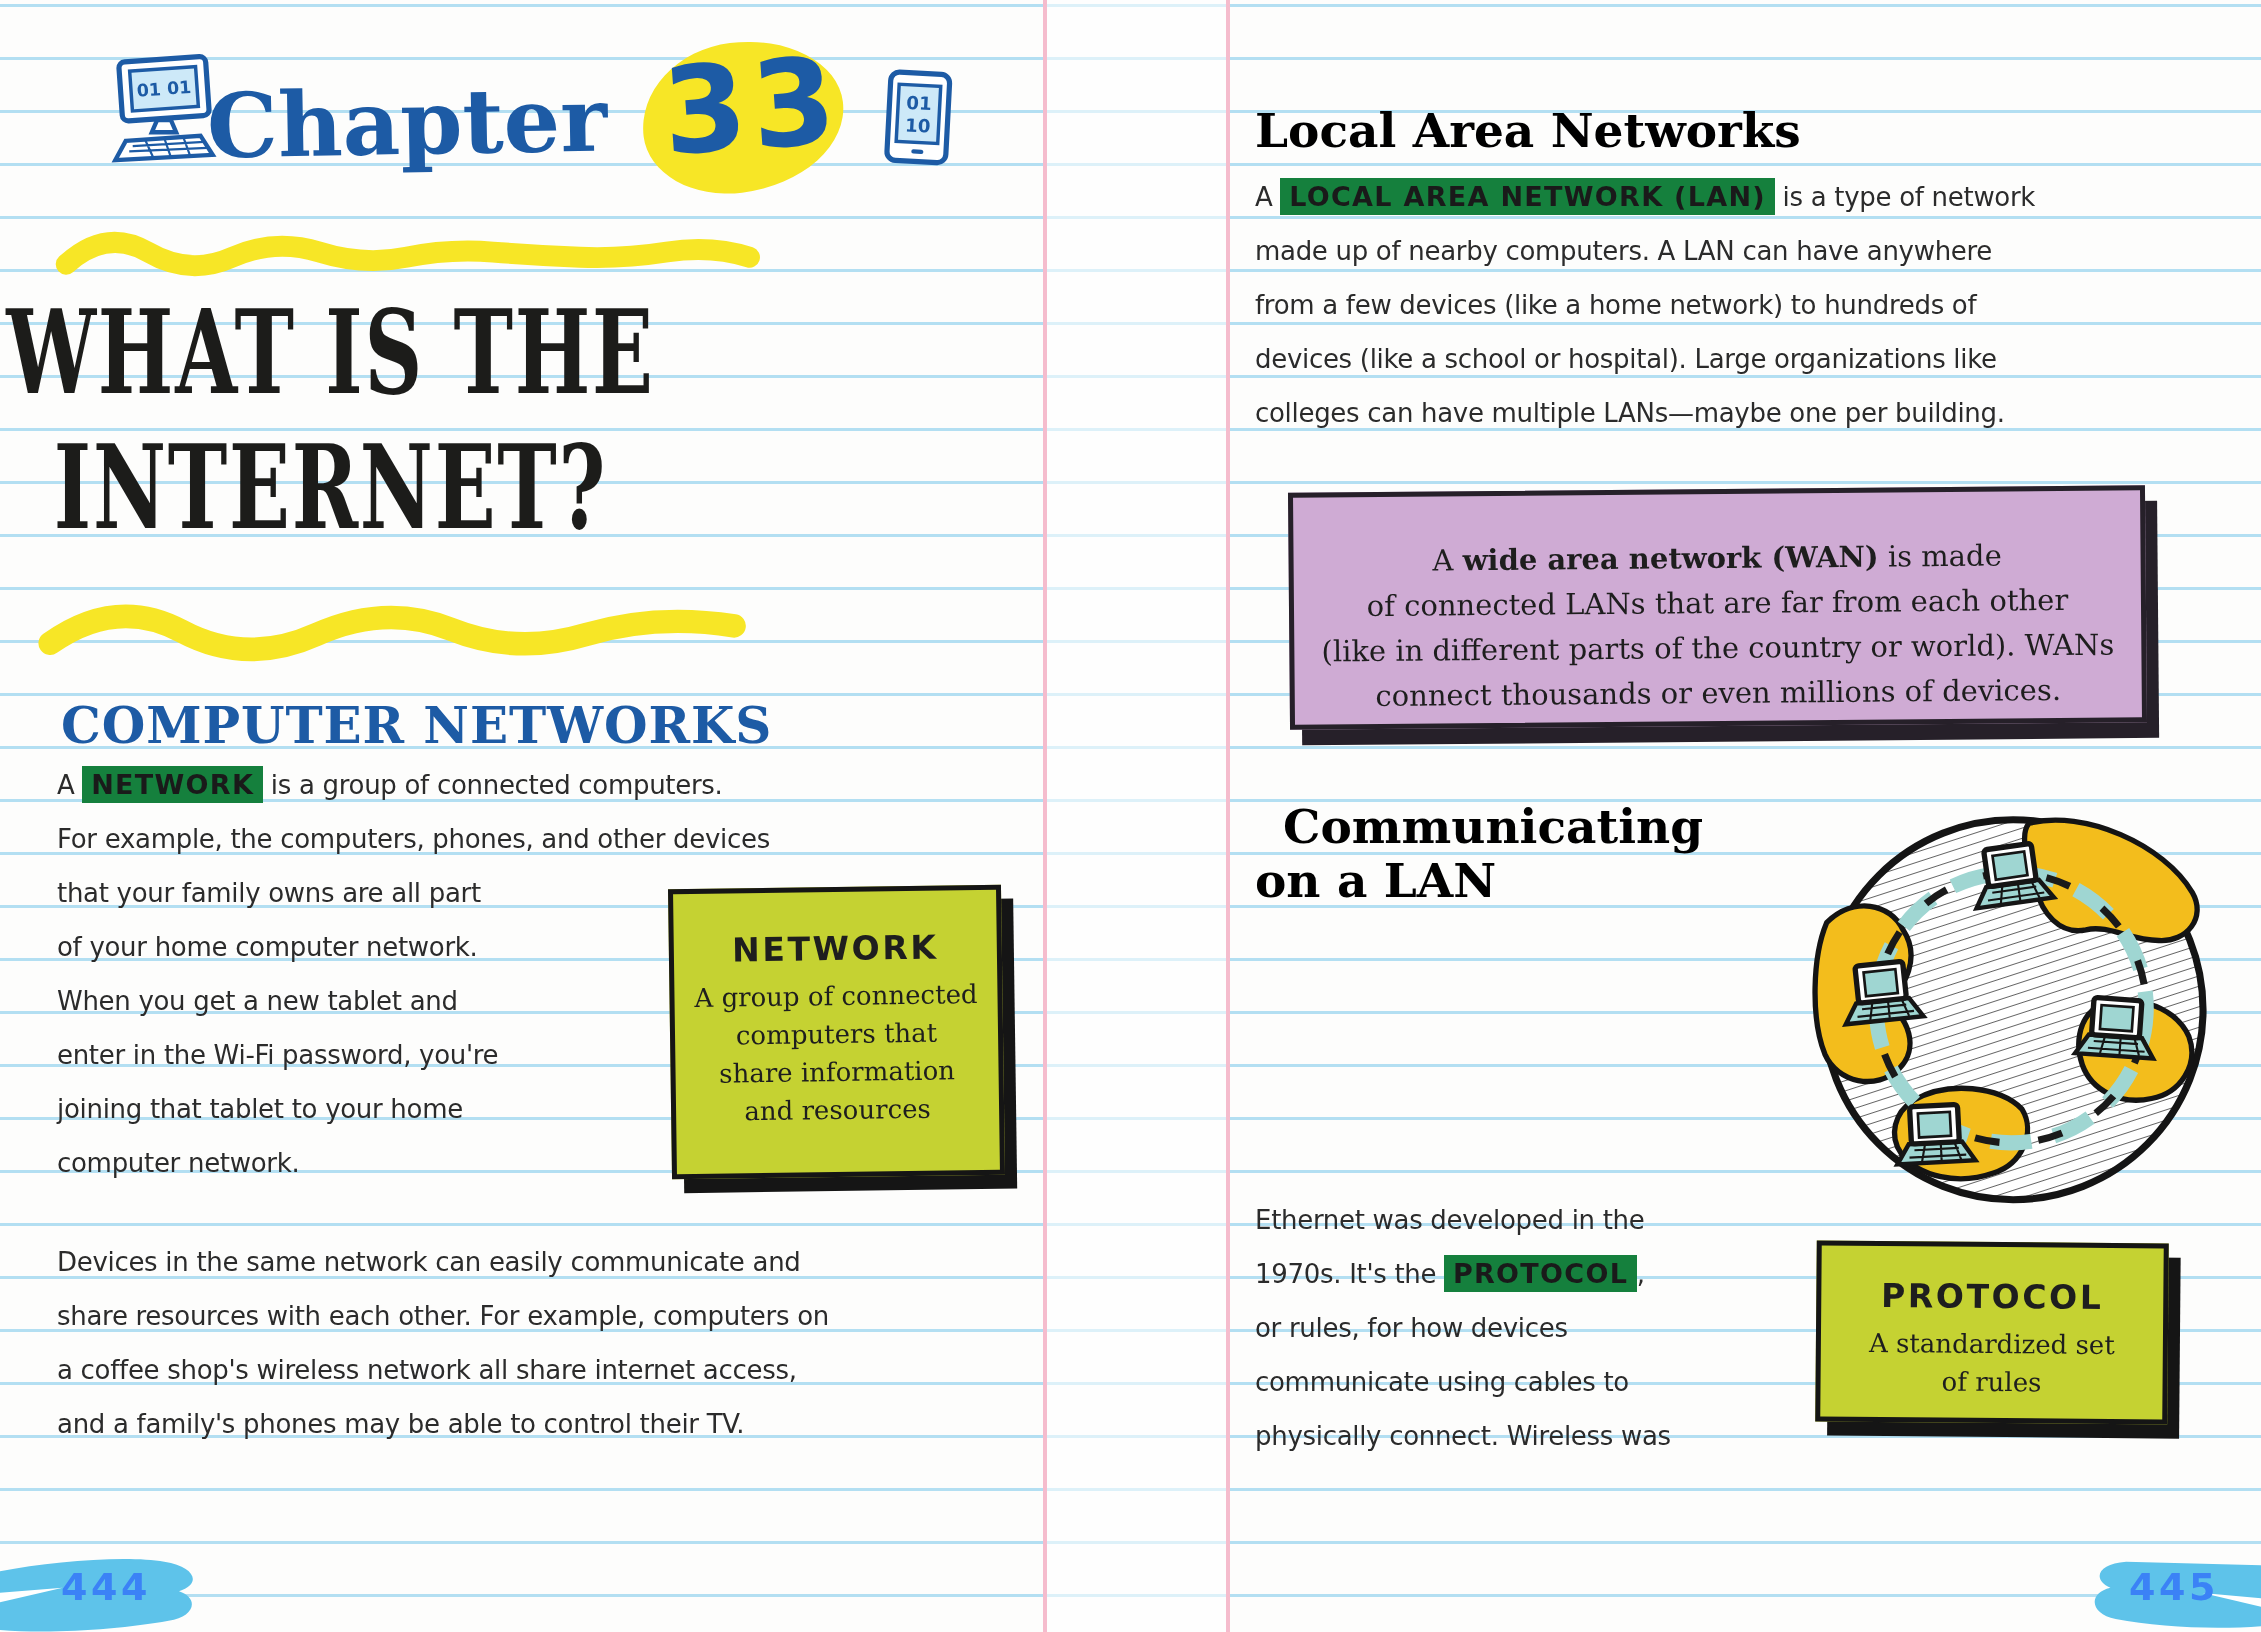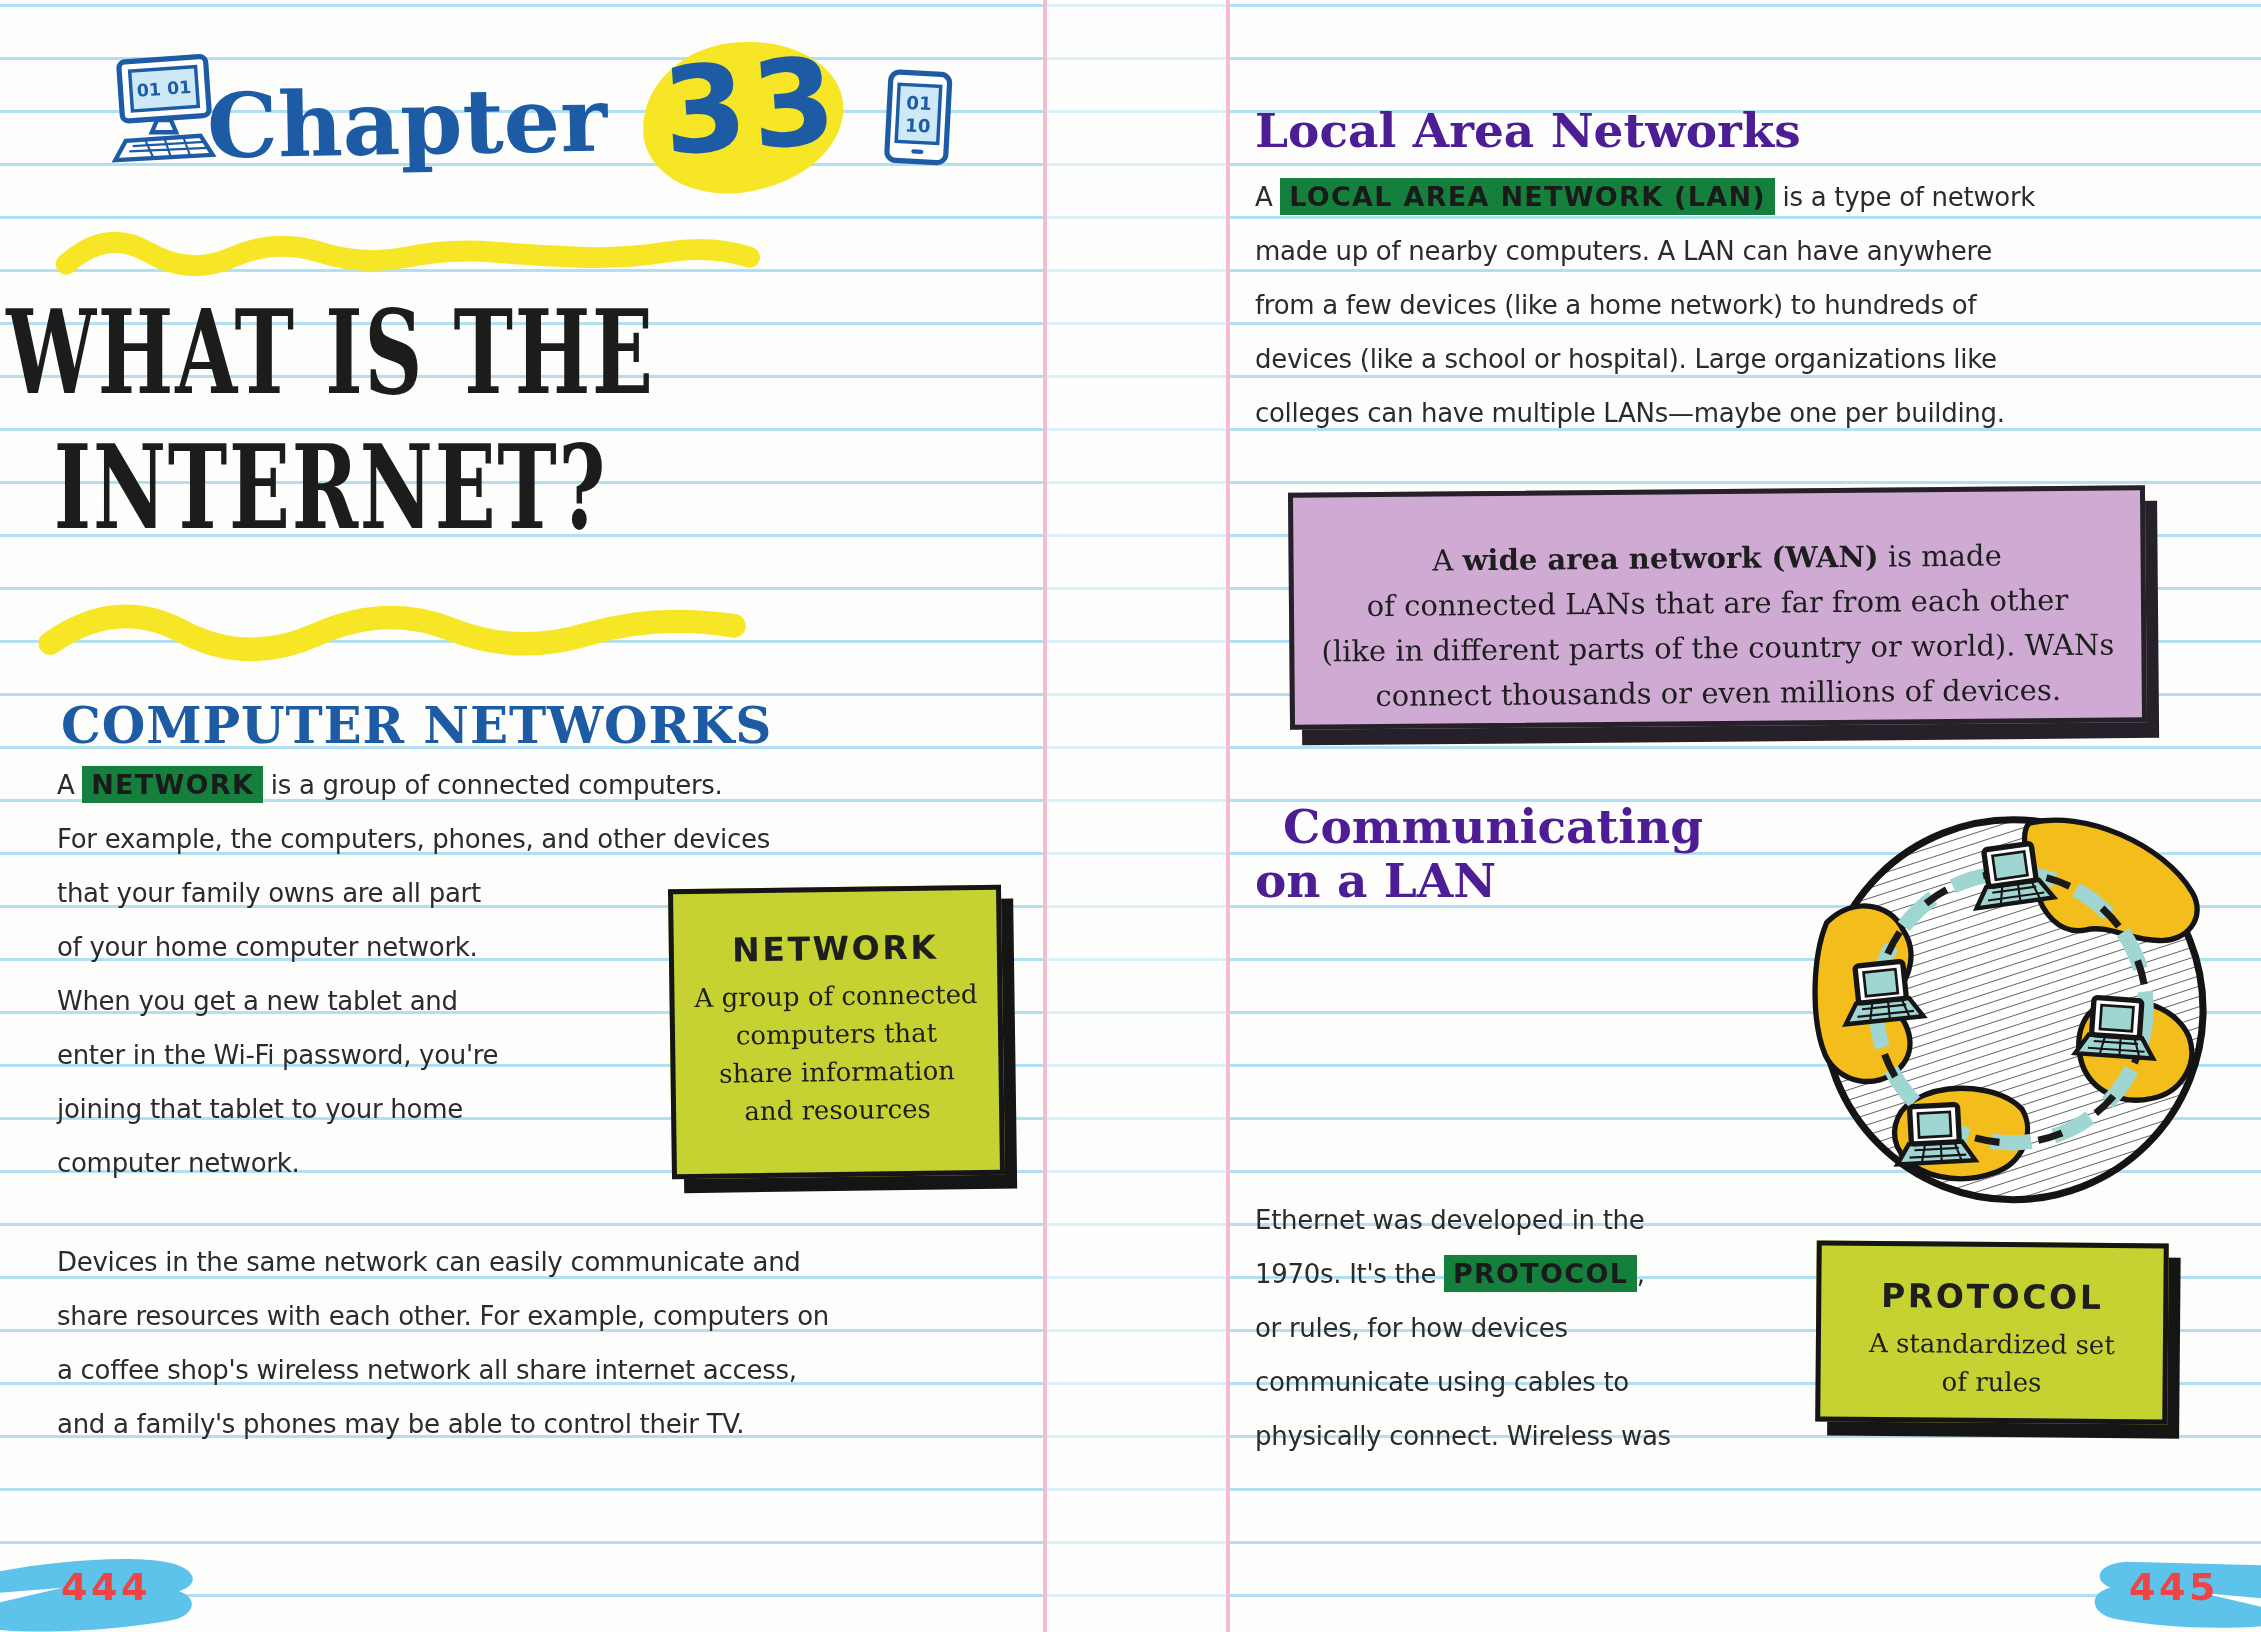--- a/index.html
+++ b/index.html
@@ -9,32 +9,32 @@
   #rules{position:absolute;inset:0;
     background-image:linear-gradient(to bottom, transparent 0 50px, #b3dff2 50px 53px);
     background-size:100% 53px;background-position:0 -46px;}
   #gutter-fade{position:absolute;top:0;bottom:0;left:1046px;width:180px;background:rgba(255,255,255,0.55);}
   .pinkline{position:absolute;top:0;bottom:0;width:3.5px;background:#f5bccd;}
   .abs{position:absolute;}
   .nowrap{white-space:nowrap;}
   .hand{font-family:"DejaVu Sans",sans-serif;font-size:26px;letter-spacing:-0.3px;color:#2b2b2b;}
   .hline{height:54px;line-height:54px;}
   .blue-head{color:#1d5ba5;font-family:"DejaVu Serif",serif;font-weight:bold;}
-  .red-head{color:#4c1d95;font-family:"DejaVu Serif",serif;font-weight:bold;font-size:47px;line-height:50px;}
+  .red-head{color:#000000;font-family:"DejaVu Serif",serif;font-weight:bold;font-size:47px;line-height:50px;}
   .hl{background:#15803d;font-weight:bold;letter-spacing:1.3px;padding:2.6px 8.7px;color:#1a1a1a;font-size:27px;}
   .title-line{width:661px;text-align:center;font-family:"DejaVu Serif",serif;font-weight:bold;
     color:#1c1c1a;font-size:80px;letter-spacing:1.7px;transform:scaleY(1.45);transform-origin:50% 0;}
   
   .defbox{border:5.2px solid #151515;text-align:center;}
   .greenbox{background:#c5d232;box-shadow:12px 14px 0 #151515;}
   .purplebox{background:#cfabd4;border-color:#262029;box-shadow:12px 15.7px 0 #262029;}
   .defbox .kwtitle{font-weight:bold;font-size:33px;letter-spacing:2.6px;color:#1e1e1e;margin-bottom:8.7px;}
   .defbox .serifline{font-family:"DejaVu Serif",serif;font-size:26px;line-height:38px;color:#1e1e1e;}
   .purplebox .serifline{font-size:29px;line-height:45px;}
-  .pagenum{font-weight:bold;font-size:38px;letter-spacing:3.5px;color:#ef4444;}
+  .pagenum{font-weight:bold;font-size:38px;letter-spacing:3.5px;color:#3b82f6;}
 </style>
 </head>
 <body>
 
 <div id="stage">
 
   <div id="rules"></div>
   <div id="gutter-fade"></div>
   <div class="pinkline" style="left:1043px;"></div>
   <div class="pinkline" style="left:1226px;"></div>

